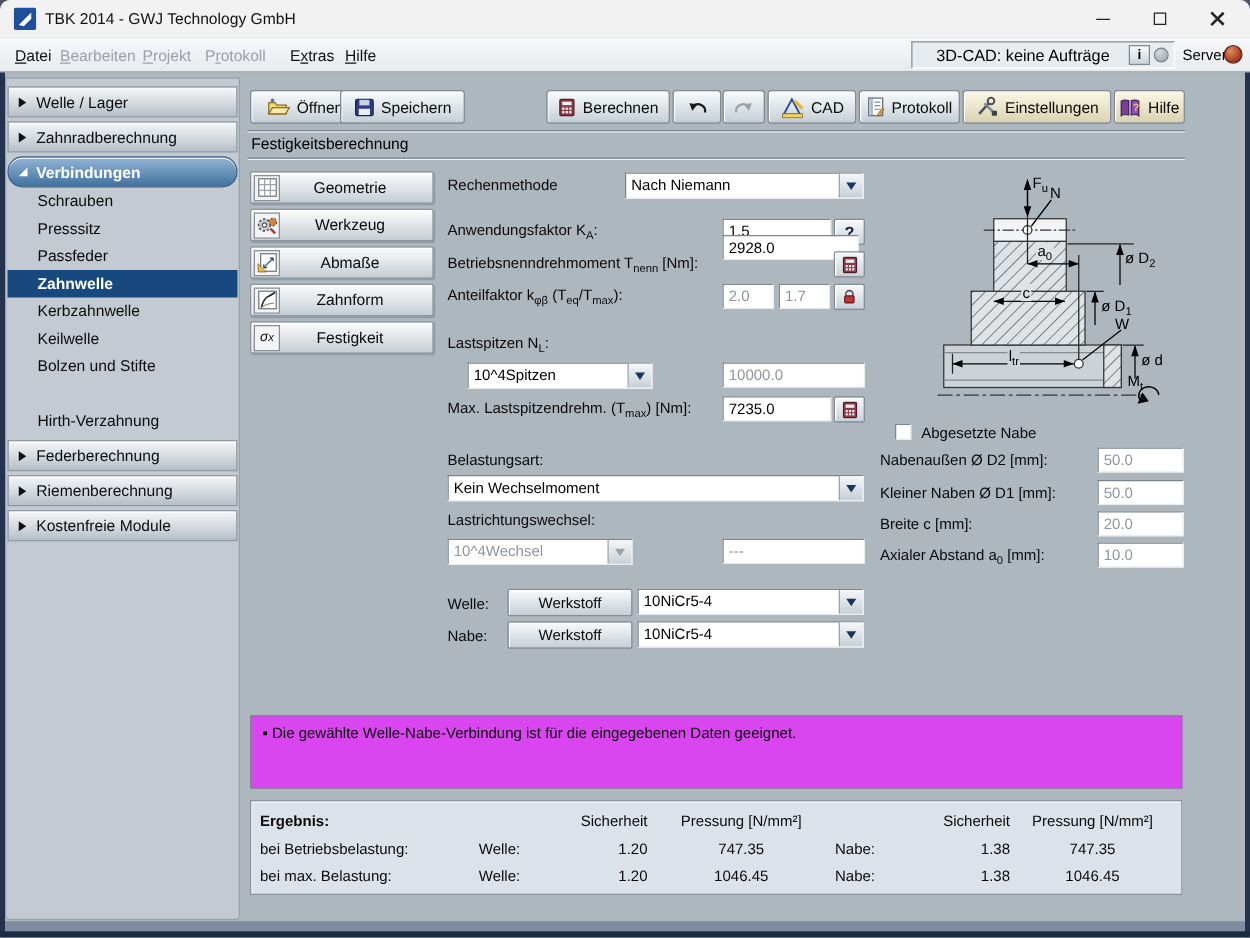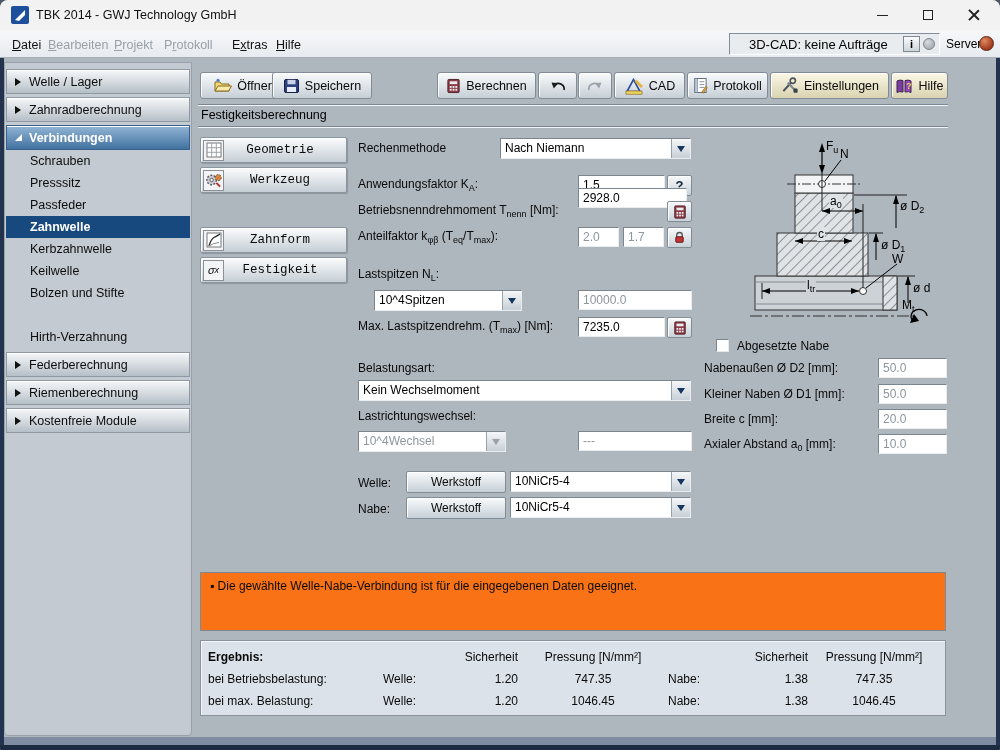--- a/index.html
+++ b/index.html
@@ -45,42 +45,42 @@
 
   
   .sidebar { position:absolute; left:4px; top:62px; width:188px; height:674px; background:#c3cad1;
              border:1px solid #98a1a9; border-radius:0 0 4px 4px; }
   .nav-header { position:absolute; left:1px; width:184px; height:25px;
                 background:linear-gradient(#f5f7f9, #d3d9de 55%, #b6bfc7);
                 border:1px solid #8f99a2; box-shadow:inset 0 1px 0 #fff;
                 display:flex; align-items:center; font-size:12.5px; color:#0d0d0d; cursor:default; }
   .nav-header .tri-col { width:0; height:0; border-top:4px solid transparent; border-bottom:4px solid transparent;
                          border-left:6px solid #111; margin:0 8px 0 8px; }
-  .nav-header.expanded { background:linear-gradient(#93b5d6,#41729f); color:#fff; font-weight:bold; border-color:#3a5f88; }
+  .nav-header.expanded { background:linear-gradient(#93b5d6,#41729f); color:#fff; font-weight:bold; border-color:#3a5f88;border-radius:12px; }
   .nav-header.expanded .tri-exp { width:0; height:0; border-left:7px solid transparent; border-bottom:7px solid #fff; margin:0 7px 0 8px; }
   .nav-item { position:absolute; left:1px; width:184px; height:22px; display:flex; align-items:center;
               padding-left:24px; font-size:12.5px; color:#0d0d0d; }
   .nav-item.selected { background:#17497e; color:#fff; font-weight:bold; }
 
   
   .tbtn { position:absolute; top:72px; height:27px; background:linear-gradient(#f9fbfc,#c6cfd6);
           border:1px solid #828c96; border-radius:3px; box-shadow:inset 1px 1px 0 rgba(255,255,255,.9);
           display:flex; align-items:center; justify-content:center; gap:5px; font-size:12.5px; color:#0a0a0a; }
   .tbtn.cream { background:linear-gradient(#fbf8e6,#d9d3b0); }
   .groove { position:absolute; height:0; border-top:1px solid #7c8690; box-shadow:0 1px 0 #f2f5f7; }
   .section-title { position:absolute; left:201px; top:108px; font-size:12.5px; color:#000000; }
 
   
   .tab { position:absolute; left:200px; width:147px; height:26px;
          background:linear-gradient(#fbfcfd,#c5ced5); border:1px solid #8b959f; border-radius:2px;
          box-shadow:inset 1px 1px 0 rgba(255,255,255,.9), 1px 1px 1px rgba(0,0,0,.18);
          display:flex; align-items:center; font-size:12.5px; color:#0a0a0a; }
   .tab .ticon { width:21px; height:21px; margin-left:2px; background:#f2f4f6; border:1px solid #8a8f95;
                 display:flex; align-items:center; justify-content:center; overflow:hidden; flex:none; }
-  .tab .tlabel { flex:1; text-align:center; padding-right:10px;font-family:Liberation Mono, monospace; }
+  .tab .tlabel { flex:1; text-align:center; padding-right:10px; }
 
   
   .lbl { position:absolute; font-size:12px; color:#0a0a0a; white-space:nowrap; }
   .inp { position:absolute; background:#fff; border:1px solid; border-color:#7b858d #e9edf0 #e9edf0 #7b858d;
          font-family:"Liberation Sans", sans-serif; font-size:12px; color:#000; padding:1px 4px; outline:none; }
   .inp.off { color:#8d959d; }
   .dd { position:absolute; background:#fff; border:1px solid; border-color:#7b858d #e9edf0 #e9edf0 #7b858d;
         display:flex; align-items:stretch; }
   .dd .val { flex:1; font-size:12px; padding:2px 4px; white-space:nowrap; overflow:hidden; }
   .dd .btn { width:19px; flex:none; background:linear-gradient(#f5f7f9,#c7d0d7); border-left:1px solid #98a2aa;
@@ -96,21 +96,21 @@
           display:flex; align-items:center; justify-content:center; font-size:12px; color:#0a0a0a; }
   .cb { position:absolute; width:13px; height:13px; background:#fff; border:1px solid; border-color:#7b858d #e6eaed #e6eaed #7b858d; }
 
   
   .diagram { position:absolute; left:700px; top:133px; width:250px; height:198px; }
   .dlabel { position:absolute; font-size:12px; color:#000; white-space:nowrap; }
   .dlabel.bg1 { background:#dfe3e6; padding:0 1px; }
   .dlabel.bg2 { background:#ccd2d6; padding:0 1px; }
 
   
-  .msgbox { position:absolute; left:200px; top:572px; width:746px; height:59px; background:#f97316;
+  .msgbox { position:absolute; left:200px; top:572px; width:746px; height:59px; background:#d946ef;
             border:1px solid #7f8992; font-size:12px; color:#0a0a0a; padding:6px 9px; }
   .results { position:absolute; left:200px; top:640px; width:746px; height:76px; background:#dbe2e9;
              border:1px solid #8a939c; box-shadow:inset 1px 1px 0 #f2f6f9; padding:5px 0 0 7px;
              display:grid; grid-template-columns:175px 75px 60px 150px 65px 75px 132px;
              grid-auto-rows:22px; align-items:center; font-size:12px; color:#0a0a0a; }
   .results .b { font-weight:bold; }
   .results .r { text-align:right; }
   .results .c { text-align:center; }
 </style>
 </head>
@@ -287,20 +287,31 @@
   <div class="tab" style="top:167px;">
     <span class="ticon">
       <svg width="19" height="18" viewBox="0 0 20 18">
           <circle cx="8" cy="9" r="5" fill="#c8ccd2" stroke="#555" stroke-width="1.4" stroke-dasharray="2 1.6"></circle>
           <circle cx="8" cy="9" r="1.8" fill="#fff" stroke="#555"></circle>
           <circle cx="15" cy="6.5" r="3.2" fill="#d8853a" stroke="#555" stroke-dasharray="1.8 1.4"></circle>
           <path d="M13 12 L17 16" stroke="#b03030" stroke-width="2"></path>
         </svg>
     </span>
     <span class="tlabel">Werkzeug</span>
+  </div>
+  <div class="tab" style="top:197px;">
+    <span class="ticon">
+      <svg width="18" height="18" viewBox="0 0 18 18">
+          <rect x="3.5" y="2" width="12.5" height="14" fill="#fff" stroke="#777"></rect>
+          <path d="M6 13 L13.5 5.5" stroke="#4a6fae" stroke-width="1.2"></path>
+          <path d="M6 13 h2.5 M6 13 v-2.5 M13.5 5.5 h-2.5 M13.5 5.5 v2.5" stroke="#333" fill="none"></path>
+          <path d="M1.5 16.5 L8 16.5 L1.5 10 z" fill="#e8c23c" stroke="#7a5a1a" stroke-width="0.6"></path>
+        </svg>
+    </span>
+    <span class="tlabel">Abmaße</span>
   </div>
   <div class="tab" style="top:227px;">
     <span class="ticon">
       <svg width="18" height="18" viewBox="0 0 18 18">
           <rect x="2" y="2" width="14" height="14" fill="#fff" stroke="#777"></rect>
           <path d="M4 15 Q6 8 9 6.5 T15 3" fill="none" stroke="#222" stroke-width="1.3"></path>
           <path d="M4 15 Q8 12 14 11.5" fill="none" stroke="#888"></path>
         </svg>
     </span>
     <span class="tlabel">Zahnform</span>

